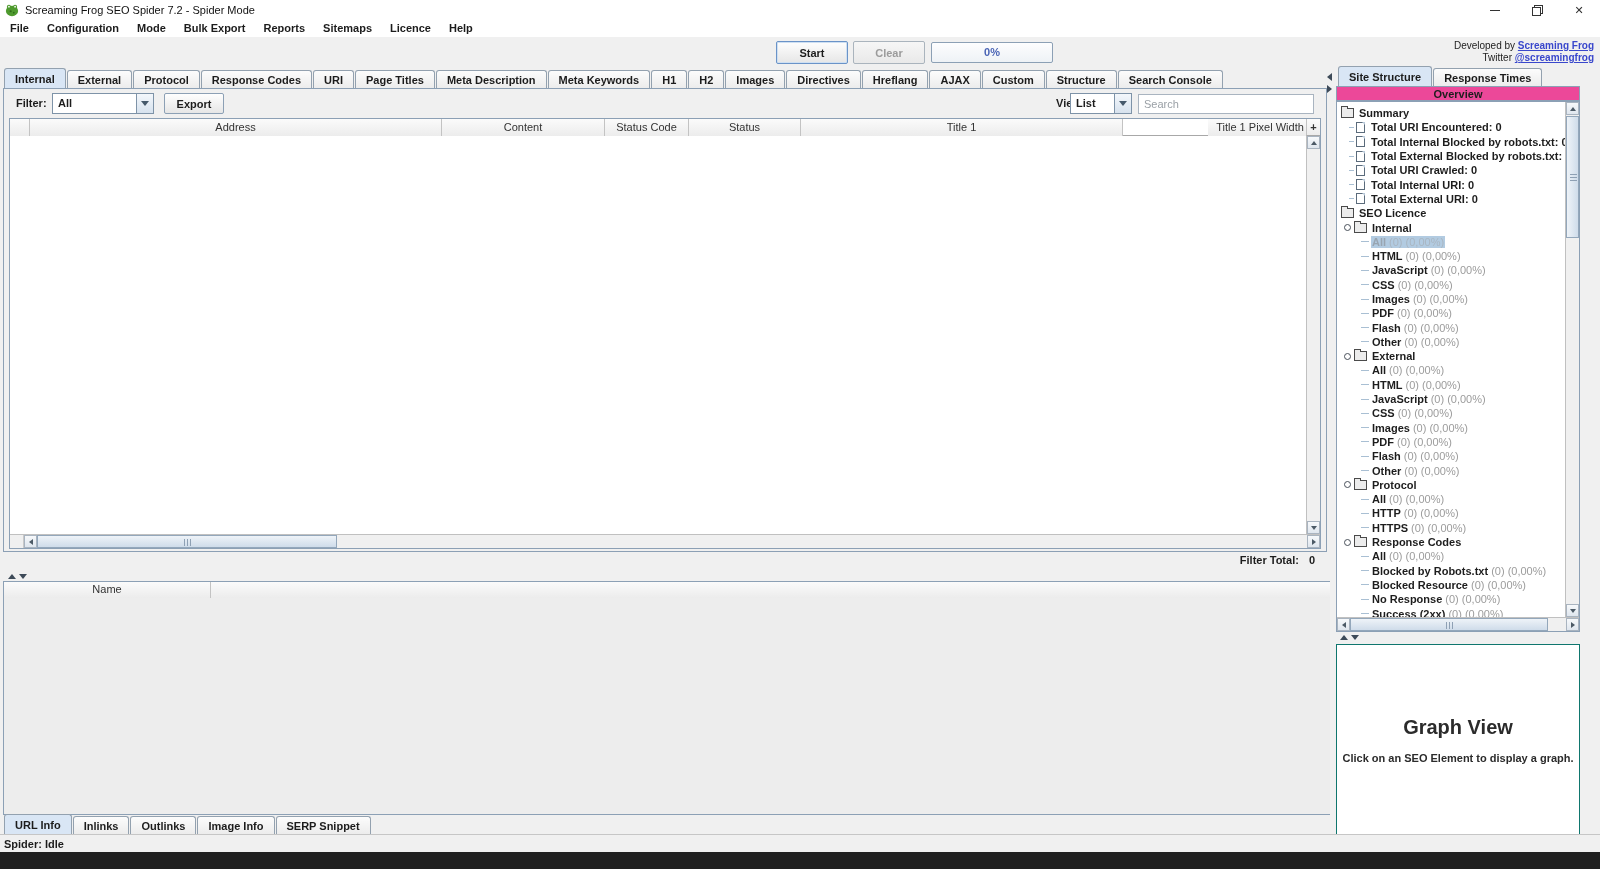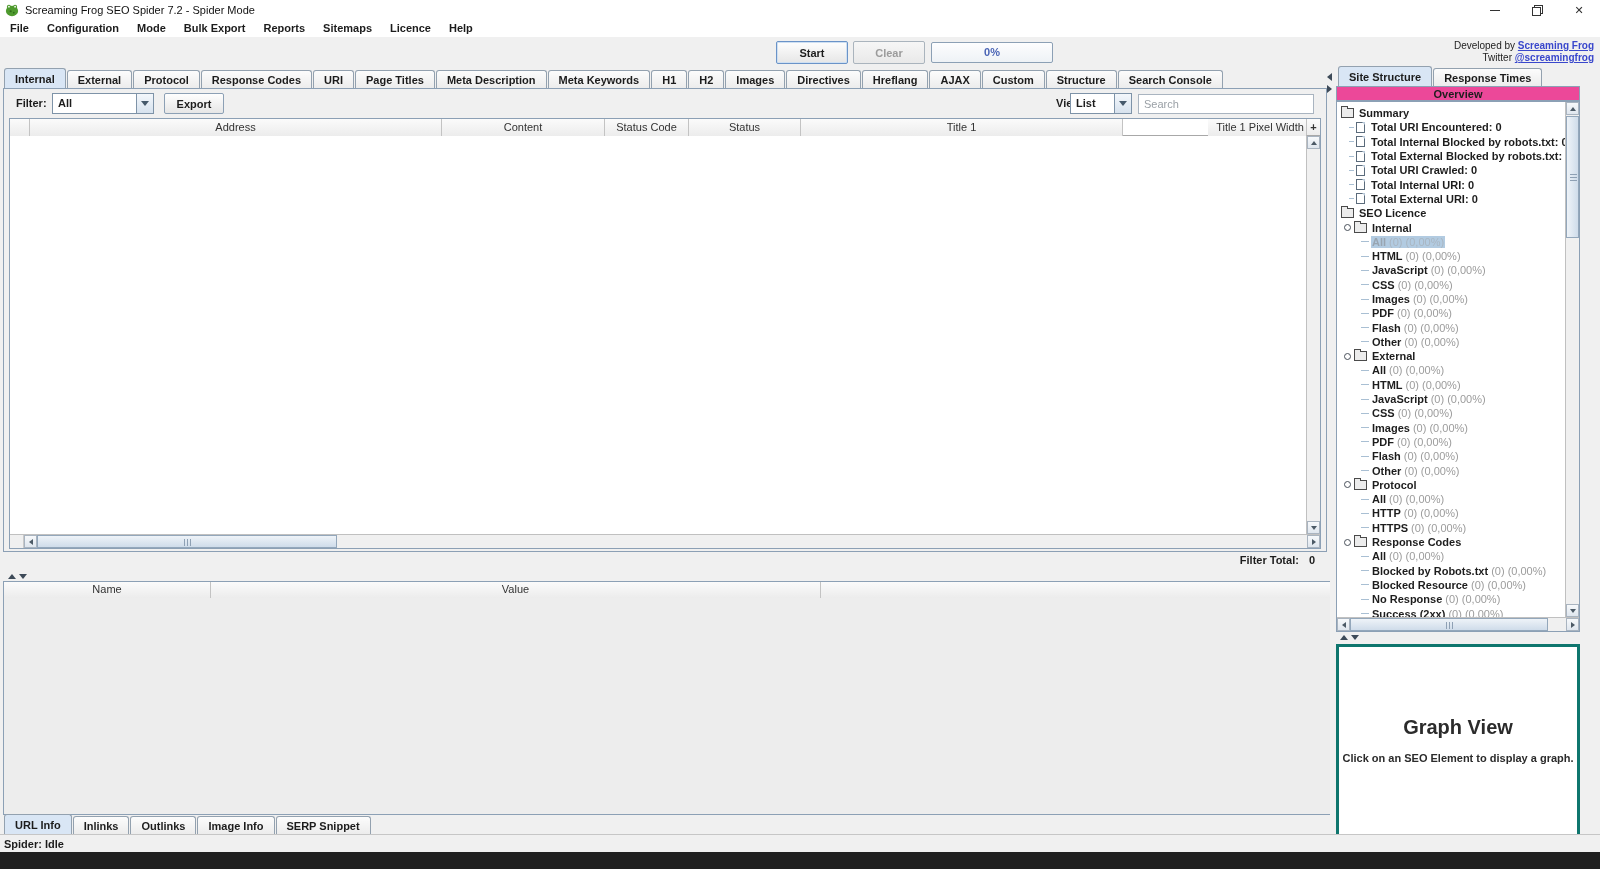--- a/index.html
+++ b/index.html
@@ -115,21 +115,21 @@
   .tcount { color:#9c9c9c; margin-left:3px; }
   .tlabelwrap { display:inline-flex; padding:0 1px; }
   .tlabelwrap.sel { background:#b2cbe1; }
   .tlabelwrap.sel .tlabel { color:#99a5b1; }
   .tlabelwrap.sel .tcount { color:#a9b6c2; }
   .tree-vscroll { position:absolute; right:0; top:0; bottom:14px; width:14px; background:#f0f0f0; border-left:1px solid #c0c0c0; }
   .tree-hscroll { position:absolute; left:0; right:0; bottom:0; height:14px; background:#f0f0f0; border-top:1px solid #c0c0c0; display:flex; }
   .side-hsplitter { position:absolute; left:6px; top:566px; width:244px; height:10px; }
   .side-hsplitter .splitter-tri-up { left:4px; }
   .side-hsplitter .splitter-tri-dn { left:15px; }
-  .graph-panel { position:absolute; left:6px; top:576px; width:244px; height:206px; border:3px solid #0f766e; background:#fff; display:flex; flex-direction:column; align-items:center; justify-content:center; padding-bottom:14px; }
+  .graph-panel { position:absolute; left:6px; top:576px; width:244px; height:206px; border:1px solid #0f766e; background:#fff; display:flex; flex-direction:column; align-items:center; justify-content:center; padding-bottom:14px; }
   .graph-title { font-size:20px; font-weight:bold; color:#2b2b2b; margin-bottom:13px; }
   .graph-sub { font-size:11px; font-weight:bold; color:#2b2b2b; }
 </style>
 </head>
 <body>
 
 <div class="titlebar">
   <svg class="app-ico" viewBox="0 0 16 16">
     <ellipse cx="8" cy="9" rx="7" ry="6" fill="#4e9a2e"></ellipse>
     <circle cx="4.5" cy="4.5" r="2.4" fill="#4e9a2e"></circle>
@@ -255,21 +255,20 @@
 </div>
 
 <div class="hsplitter">
   <span class="splitter-tri-up"></span>
   <span class="splitter-tri-dn"></span>
 </div>
 
 <div class="detail-panel">
   <div class="detail-header-row">
       <div class="gcell" style="width: 207px;">Name</div>
-      <div class="gcell" style="width: 610px;">Value</div>
       <div class="detail-filler"></div>
     </div>
 </div>
 
 <div class="tabs bottom-tabs">
     <div class="tab selected">URL Info</div>
     <div class="tab">Inlinks</div>
     <div class="tab">Outlinks</div>
     <div class="tab">Image Info</div>
     <div class="tab">SERP Snippet</div>

